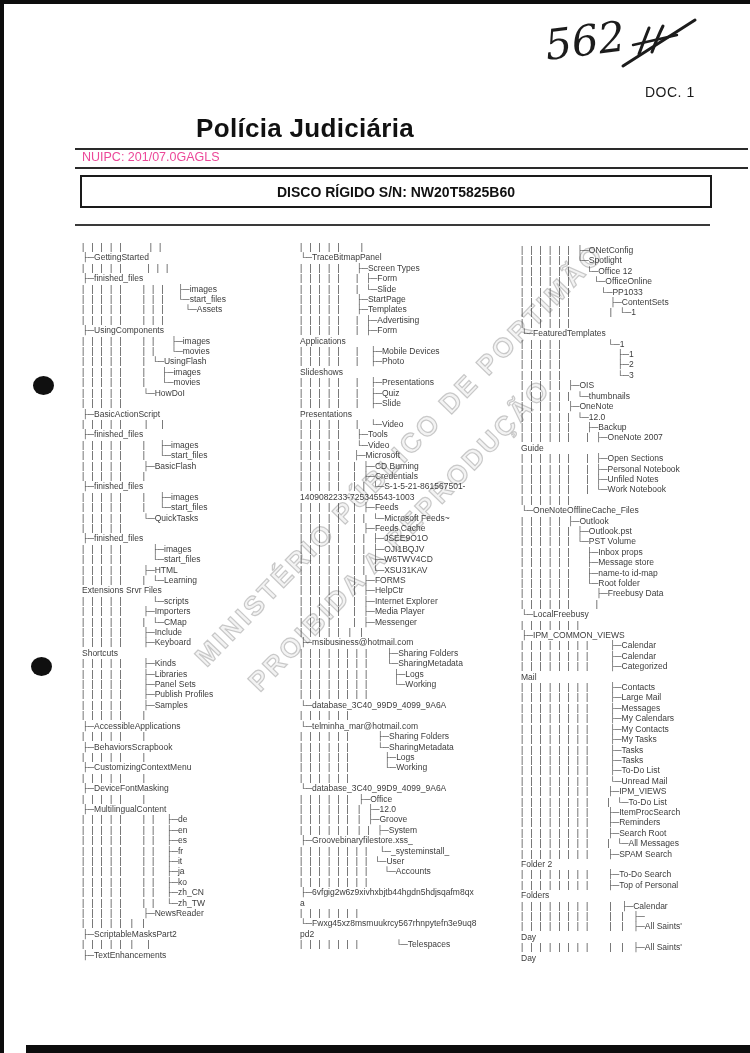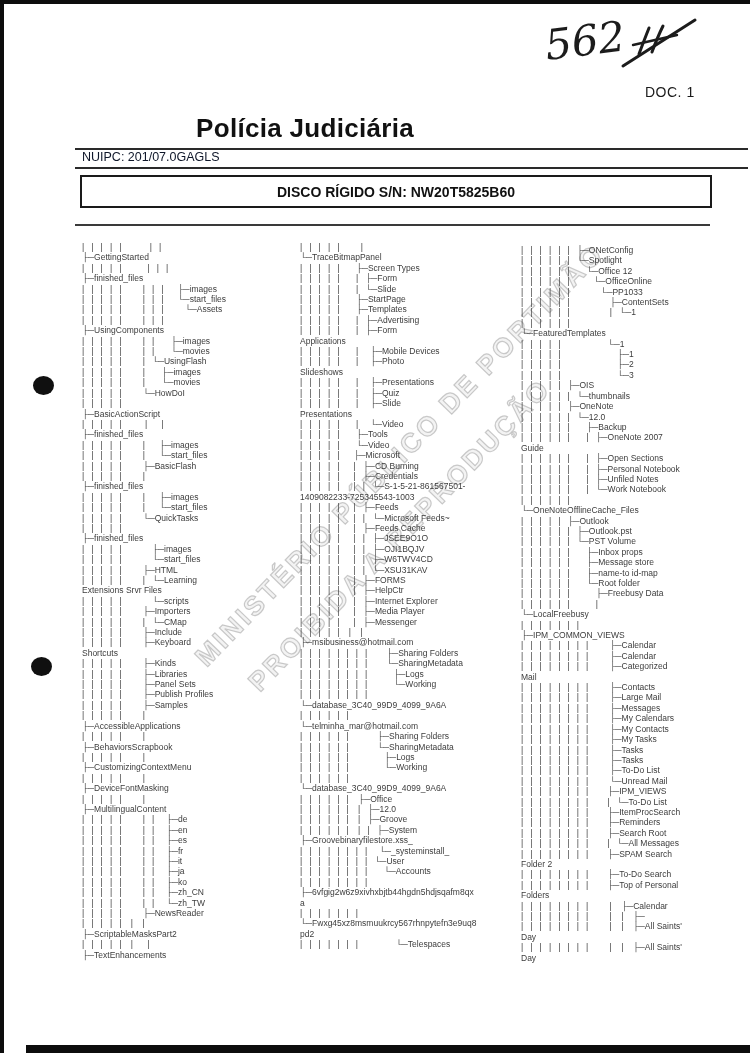--- a/index.html
+++ b/index.html
@@ -14,21 +14,21 @@
   .hole-1{left:33px;top:376px;}
   .hole-2{left:31px;top:657px;}
 
   .handwriting{position:absolute;left:545px;top:12px;width:160px;height:70px;}
   .doc-label{position:absolute;left:645px;top:84px;font-size:14px;font-weight:normal;letter-spacing:0.5px;}
 
   .page-title{position:absolute;left:0;top:113px;width:610px;text-align:center;
     font-size:26px;font-weight:bold;letter-spacing:0.3px;color:#111;}
   .rule{position:absolute;background:#2a2a2a;}
   .rule-1{left:75px;top:148px;width:673px;height:2px;}
-  .nuipc{position:absolute;left:82px;top:150px;font-size:12.5px;color:#0f172a;text-align:center;}
+  .nuipc{position:absolute;left:82px;top:150px;font-size:12.5px;color:#ec4899;text-align:center;}
   .rule-2{left:75px;top:167px;width:673px;height:2px;}
   .disk-box{position:absolute;left:80px;top:175px;width:628px;height:29px;
     border:2px solid #1a1a1a;display:flex;align-items:center;justify-content:center;
     font-size:14px;font-weight:bold;color:#111;}
   .rule-3{left:75px;top:224px;width:635px;height:2px;background:#3a3a3a;}
 
   .tree-col{position:absolute;white-space:pre;font-size:8.5px;line-height:10.4px;
     color:#3c3c3c;font-family:"Liberation Sans","DejaVu Sans",sans-serif;}
   .tree-col-1{left:82px;top:242px;}
   .tree-col-2{left:300px;top:242px;}

